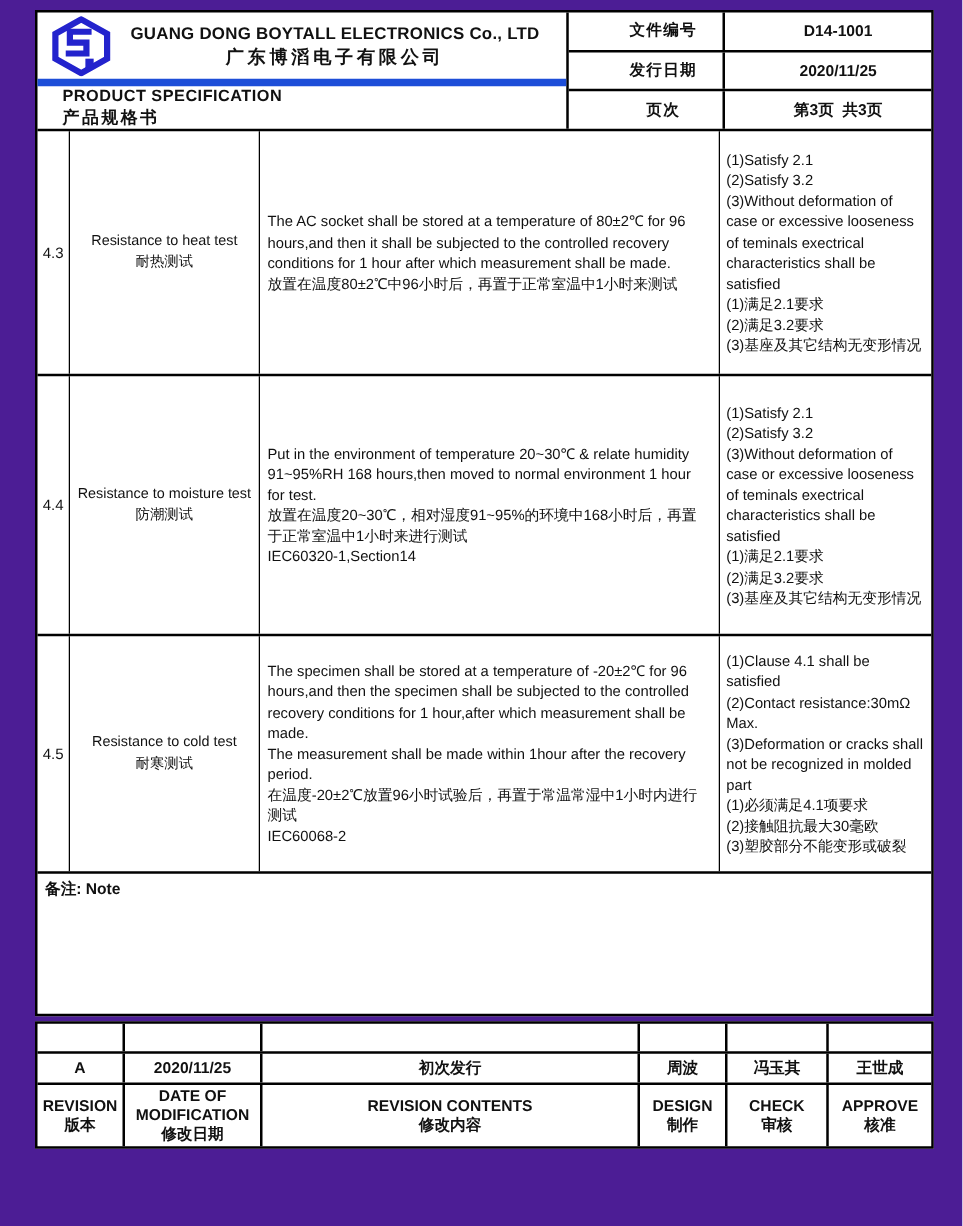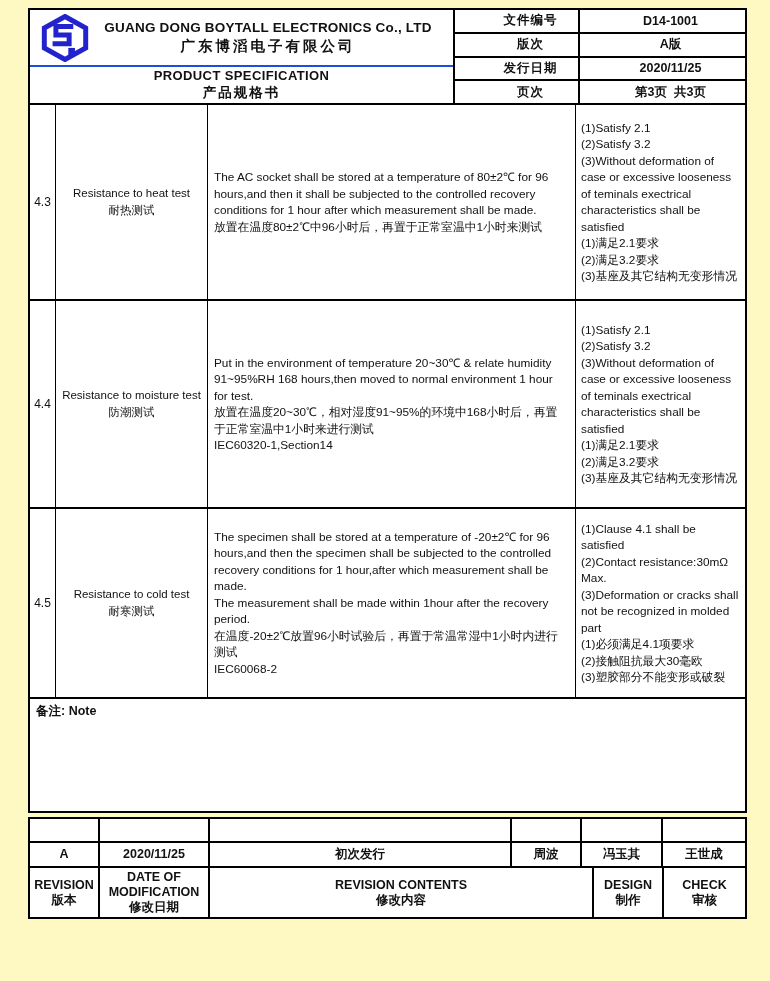--- a/index.html
+++ b/index.html
@@ -1,31 +1,31 @@
 <!DOCTYPE html>
 <html><head>
 <meta charset="utf-8">
 <style>
   * { margin:0; padding:0; box-sizing:border-box; }
   html,body { background:#ffffff; }
   body { font-family:"Liberation Sans", sans-serif; color:#111; }
-  .page { position:relative; width:770px; height:981px; background:#fef9c3; overflow:hidden; }
+  .page { position:relative; width:770px; height:981px; background:#4c1d95; overflow:hidden; }
   .sheet { position:absolute; left:28px; top:8px; width:719px; }
 
   
   .box1 { border:2px solid #000; background:#fff; }
 
   .hdr { height:95px; border-bottom:2px solid #000; display:flex; }
   .h-left { width:425px; border-right:2px solid #000; display:flex; flex-direction:column; }
   .company { height:55px; display:flex; align-items:center; padding-left:7px; }
   .logo-wrap { width:56px; flex:0 0 56px; display:flex; align-items:center; justify-content:center; }
   .company-text { flex:1; text-align:center; padding-right:10px; }
   .co-en { font-weight:bold; font-size:13.5px; letter-spacing:0.2px; }
   .co-cn { font-weight:bold; font-size:14.5px; letter-spacing:3px; margin-top:2px; }
-  .titleblock { flex:1; border-top:2px solid #1d4ed8; display:flex; flex-direction:column; align-items:center; justify-content:center; }
+  .titleblock { flex:1; border-top:6px solid #1d4ed8; display:flex; flex-direction:column; justify-content:center;padding-left:20px; }
   .ti-en { font-weight:bold; font-size:13px; letter-spacing:0.4px; }
   .ti-cn { font-weight:bold; font-size:13.5px; letter-spacing:2px; margin-top:1px; }
 
   .h-right { flex:1; display:flex; flex-direction:column; }
   .h-field { flex:1; display:flex; border-bottom:2px solid #000; }
   .h-field:last-child { border-bottom:none; }
   .h-label { width:125px; border-right:2px solid #000; display:flex; align-items:center; justify-content:center;
              font-weight:bold; font-size:12.5px; letter-spacing:1px;padding-left:28px; }
   .h-value { flex:1; display:flex; align-items:center; justify-content:center;
              font-weight:bold; font-size:12.5px; white-space:pre;padding-left:16px; }
@@ -89,24 +89,20 @@
             <div class="ti-en">PRODUCT SPECIFICATION</div>
             <div class="ti-cn">产品规格书</div>
           </div>
         </div>
         <div class="h-right">
           <div class="h-field">
             <div class="h-label">文件编号</div>
             <div class="h-value">D14-1001</div>
           </div>
           <div class="h-field">
-            <div class="h-label">版次</div>
-            <div class="h-value">A版</div>
-          </div>
-          <div class="h-field">
             <div class="h-label">发行日期</div>
             <div class="h-value">2020/11/25</div>
           </div>
           <div class="h-field">
             <div class="h-label">页次</div>
             <div class="h-value">第3页  共3页</div>
           </div>
         </div>
       </div>
 
@@ -194,17 +190,19 @@
 版本</div>
         <div class="r-cell rc2">DATE OF
 MODIFICATION
 修改日期</div>
         <div class="r-cell rc3">REVISION CONTENTS
 修改内容</div>
         <div class="r-cell rc4">DESIGN
 制作</div>
         <div class="r-cell rc5">CHECK
 审核</div>
+        <div class="r-cell rc6">APPROVE
+核准</div>
       </div>
     </div>
 
   </div>
 </div>
 
 </body></html>

